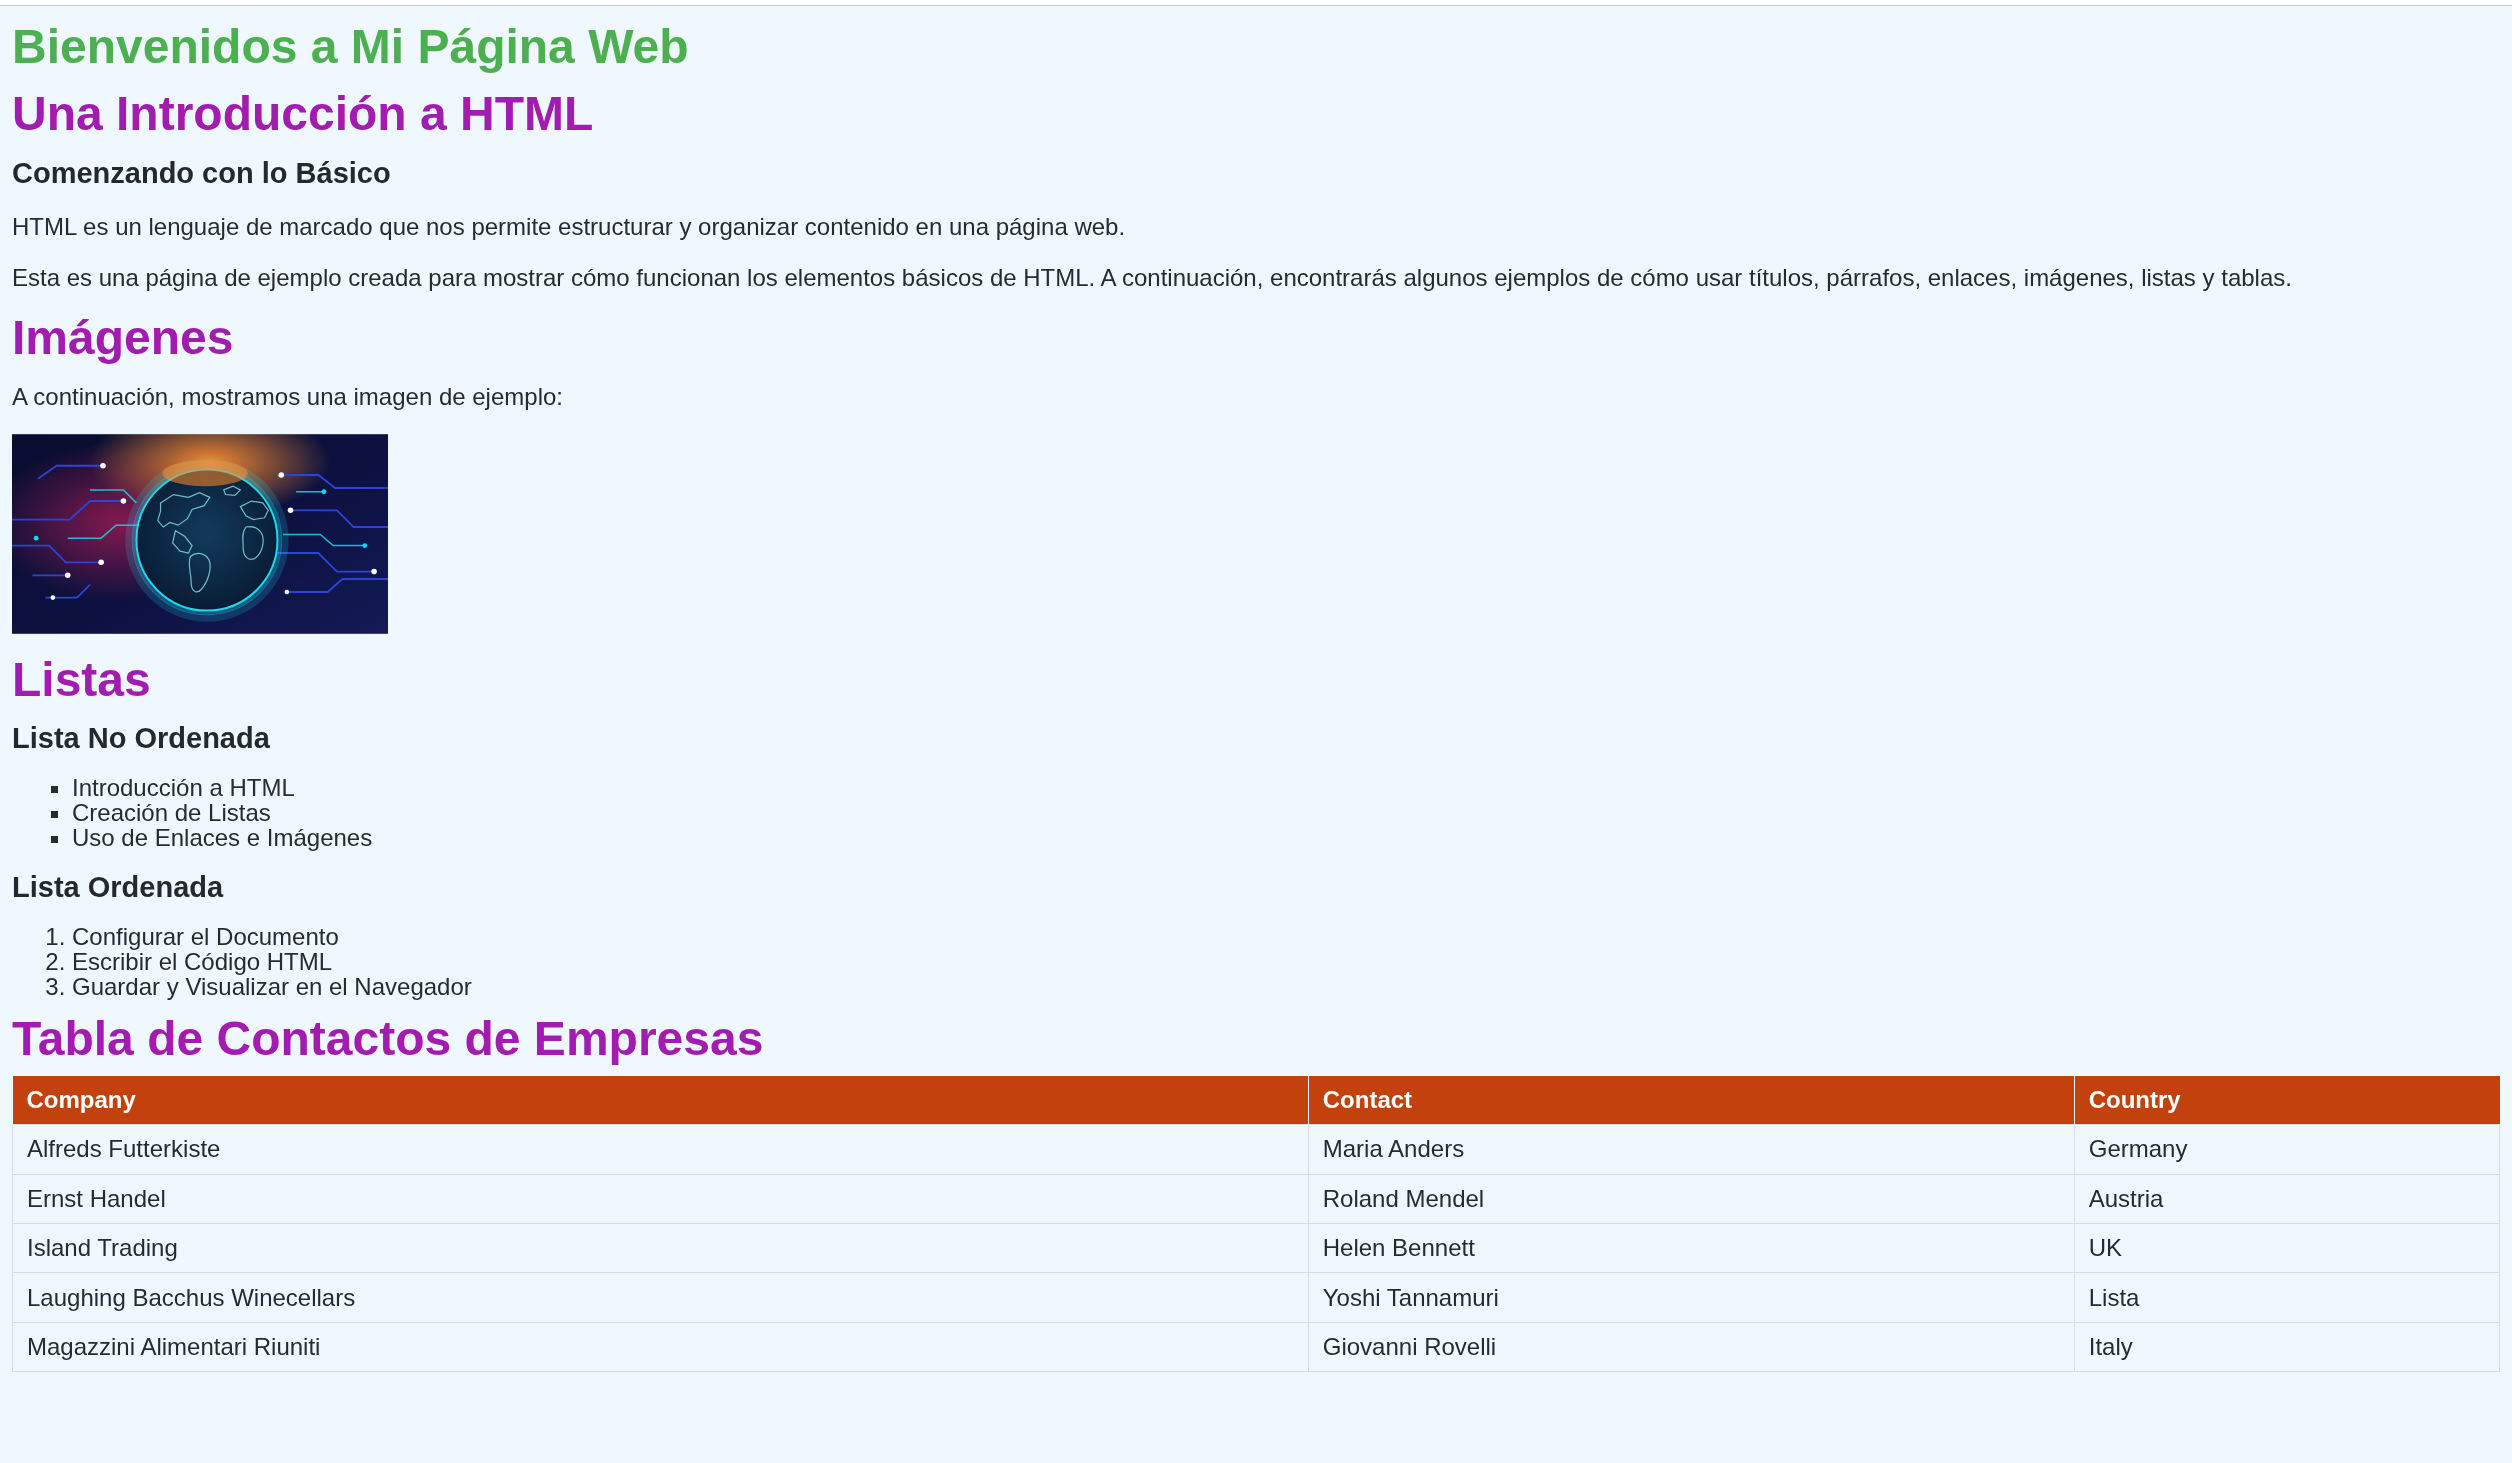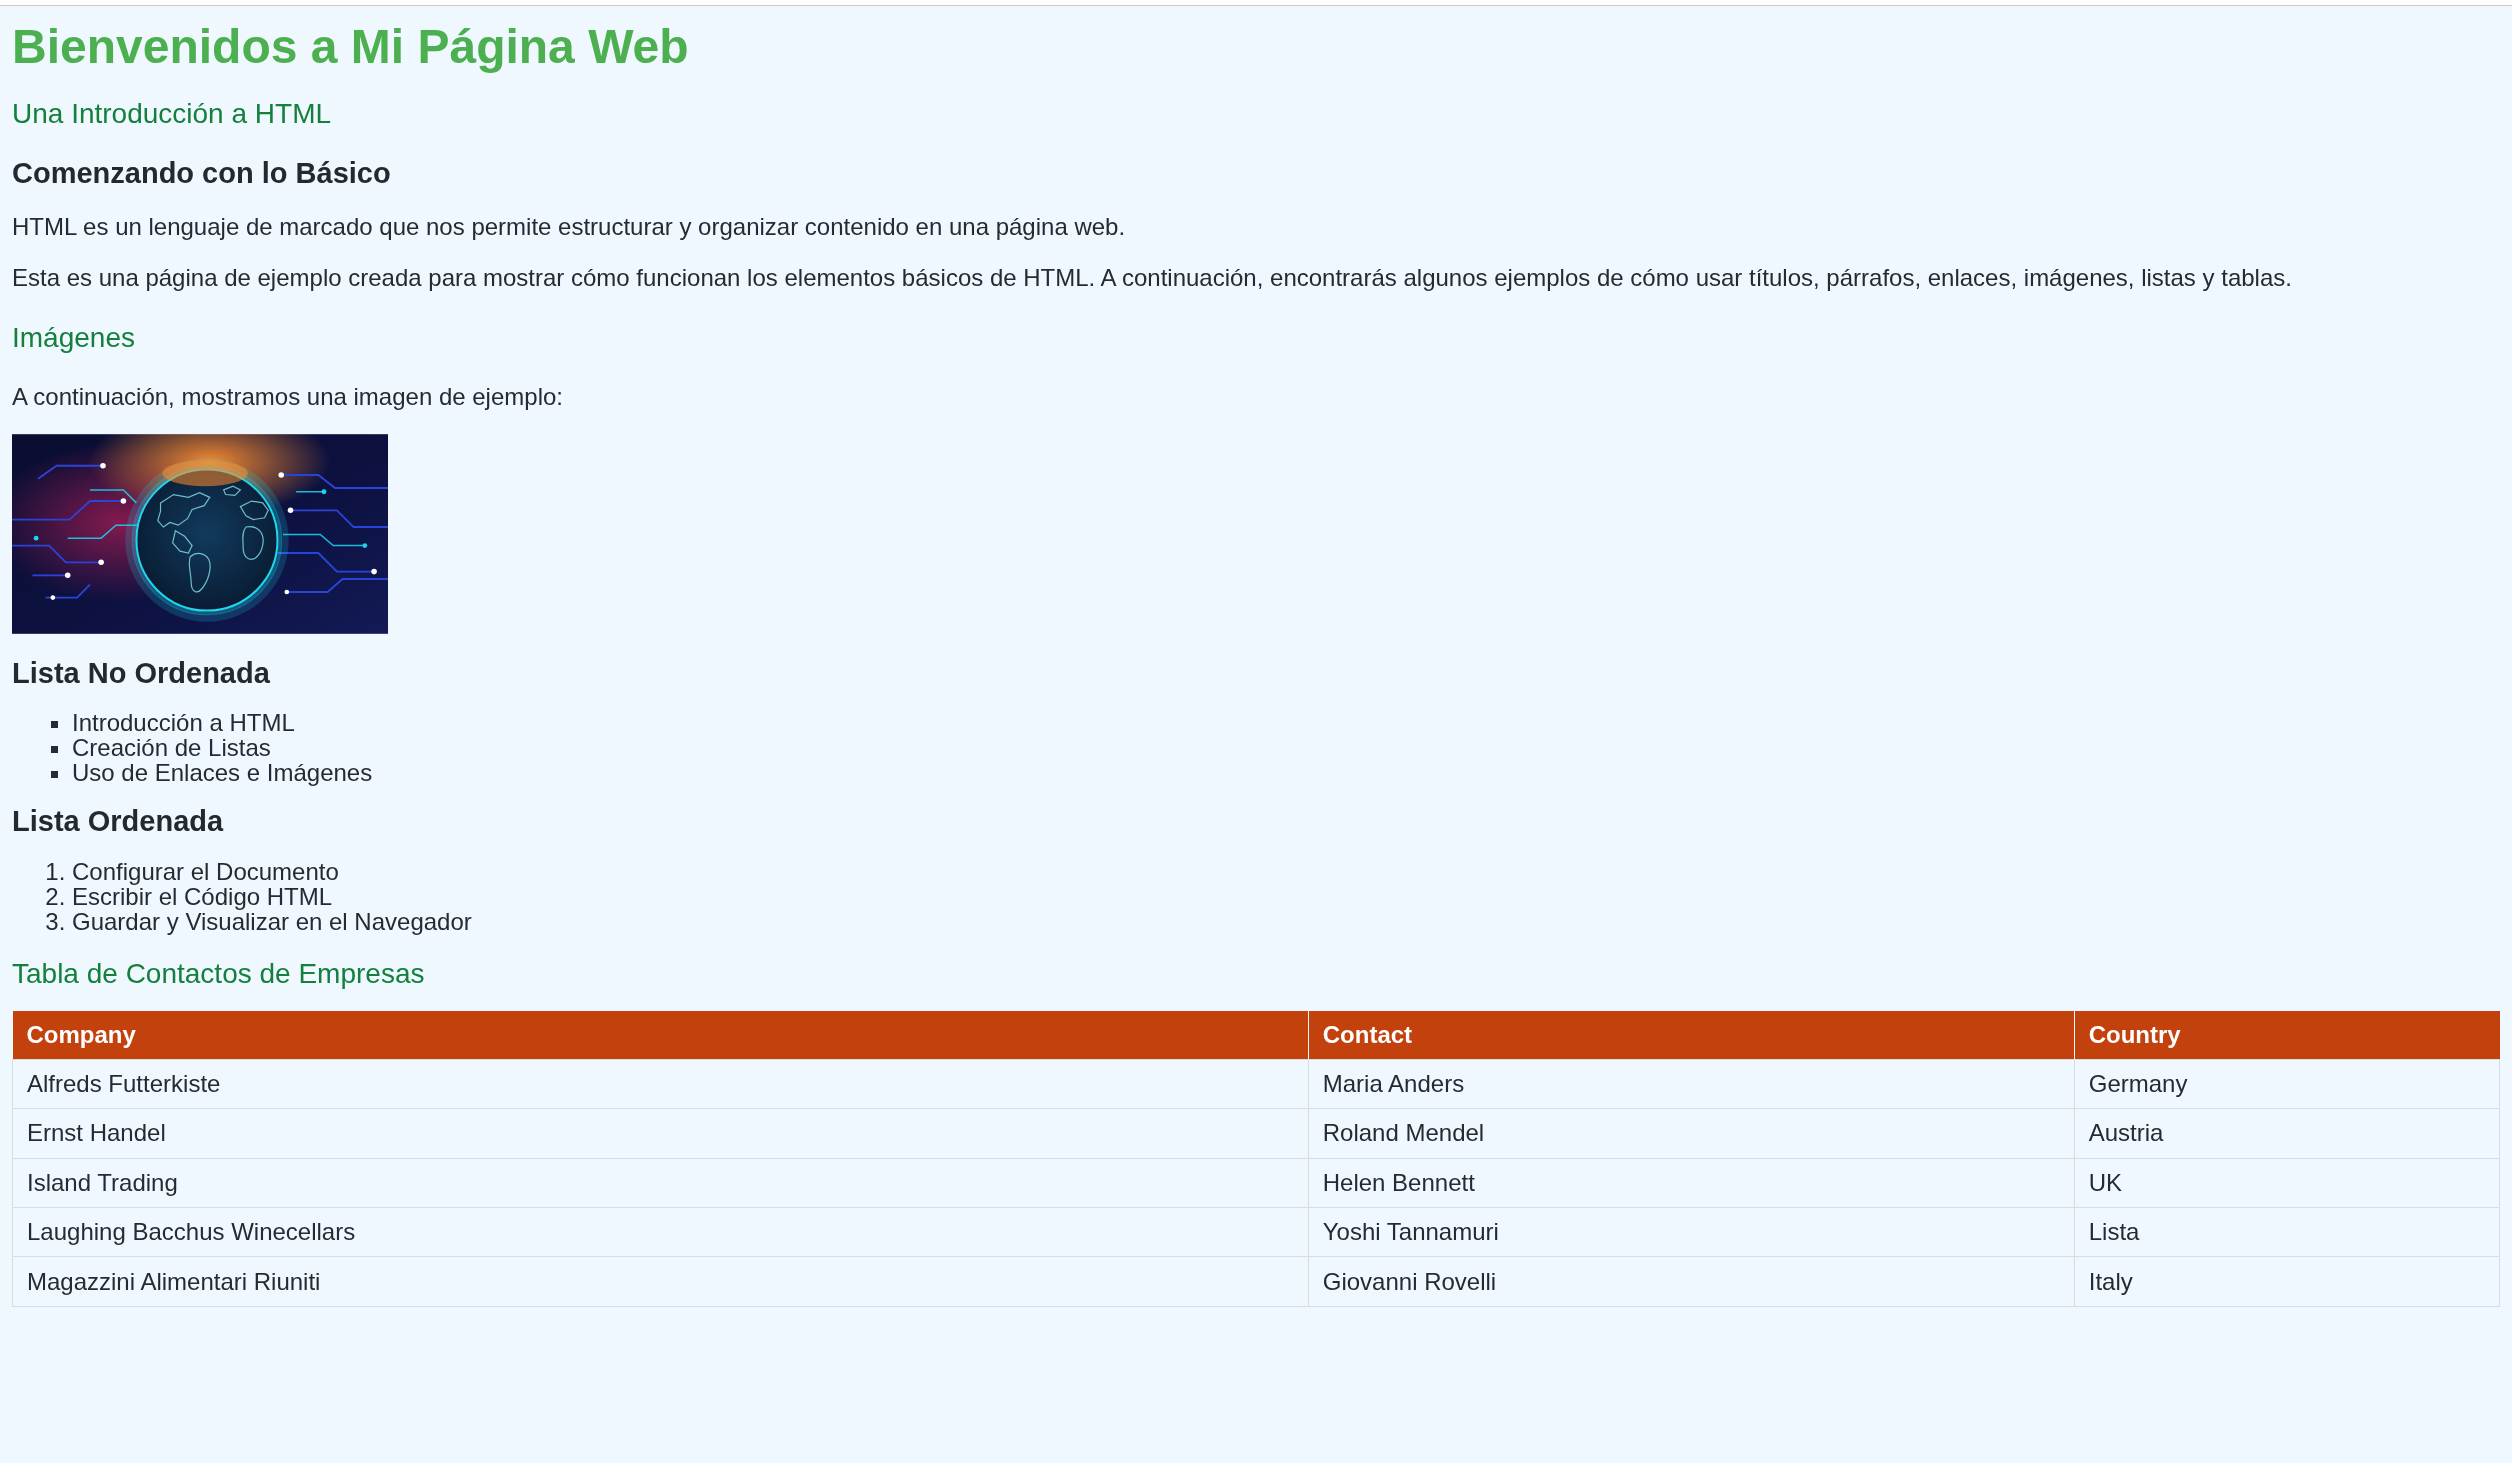--- a/index.html
+++ b/index.html
@@ -20,25 +20,25 @@
 
   h1.page-title {
     text-align: left;
     color: #4CAF50;
     font-size: 48px;
     line-height: 56px;
     margin: 13px 0 15px 0;
     font-weight: bold;
   }
   h2.section-heading {
-    font-size: 28px;
+    font-size: 48px;
     line-height: 45px;
     margin: 16.7px 0 15px 0;
-    font-weight: normal;
-    color: #15803d;
+    font-weight: bold;
+    color: #a21caf;
   }
   h3.sub-heading {
     font-size: 29px;
     line-height: 33px;
     margin: 20.4px 0 20.4px 0;
     font-weight: bold;
     color: #24292e;
   }
   p {
     font-size: 24px;
@@ -182,20 +182,21 @@
     <g stroke="#8eeef6" stroke-width="1.3" fill="none" opacity="0.75">
       <path d="M160,74 l14,-9 16,3 12,-5 11,5 -6,9 -13,4 -5,10 -10,7 -9,-3 -7,5 -6,-7 3,-10 z"></path>
       <path d="M176,104 l10,6 8,10 -4,8 -9,-2 -8,-9 z"></path>
       <path d="M192,132 c7,-6 16,-4 20,3 c4,9 -1,24 -8,32 c-5,6 -11,2 -11,-7 c0,-11 -4,-19 -1,-28 z"></path>
       <path d="M246,78 l12,-6 12,2 6,8 -4,8 -12,2 -8,-4 z"></path>
       <path d="M252,100 c8,-2 16,2 18,10 c2,9 -2,20 -9,24 c-7,3 -12,-3 -12,-12 c0,-8 -2,-16 3,-22 z"></path>
       <path d="M228,60 l10,-4 8,4 -6,6 -10,-1 z"></path>
     </g>
   </svg>
 
+  <h2 class="section-heading">Listas</h2>
 
   <h3 class="sub-heading">Lista No Ordenada</h3>
   <ul class="bullet-list">
       <li>Introducción a HTML</li>
       <li>Creación de Listas</li>
       <li>Uso de Enlaces e Imágenes</li>
     </ul>
 
   <h3 class="sub-heading">Lista Ordenada</h3>
   <ol class="numbered-list">

